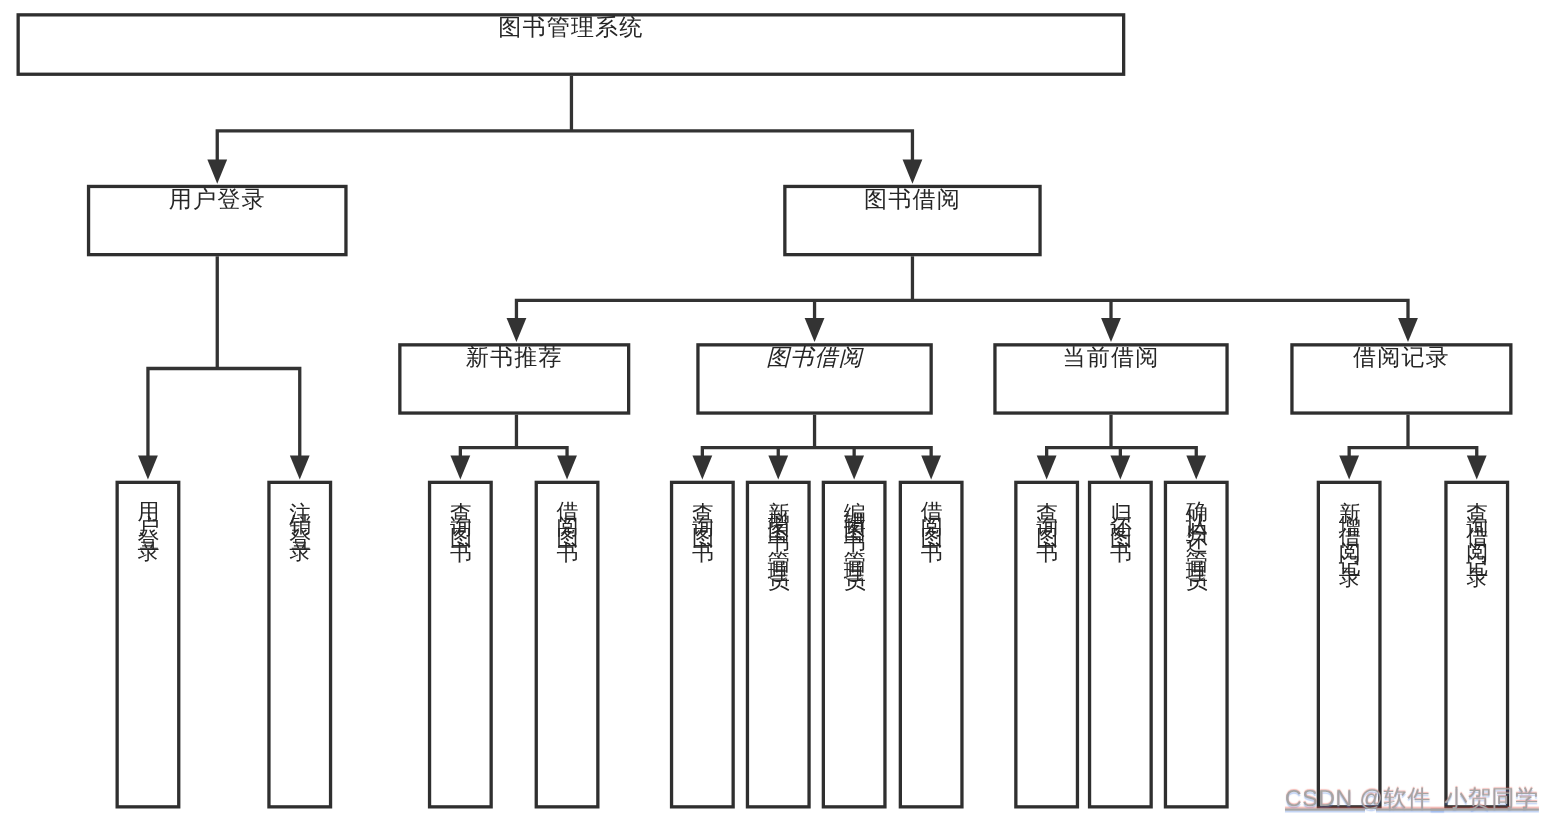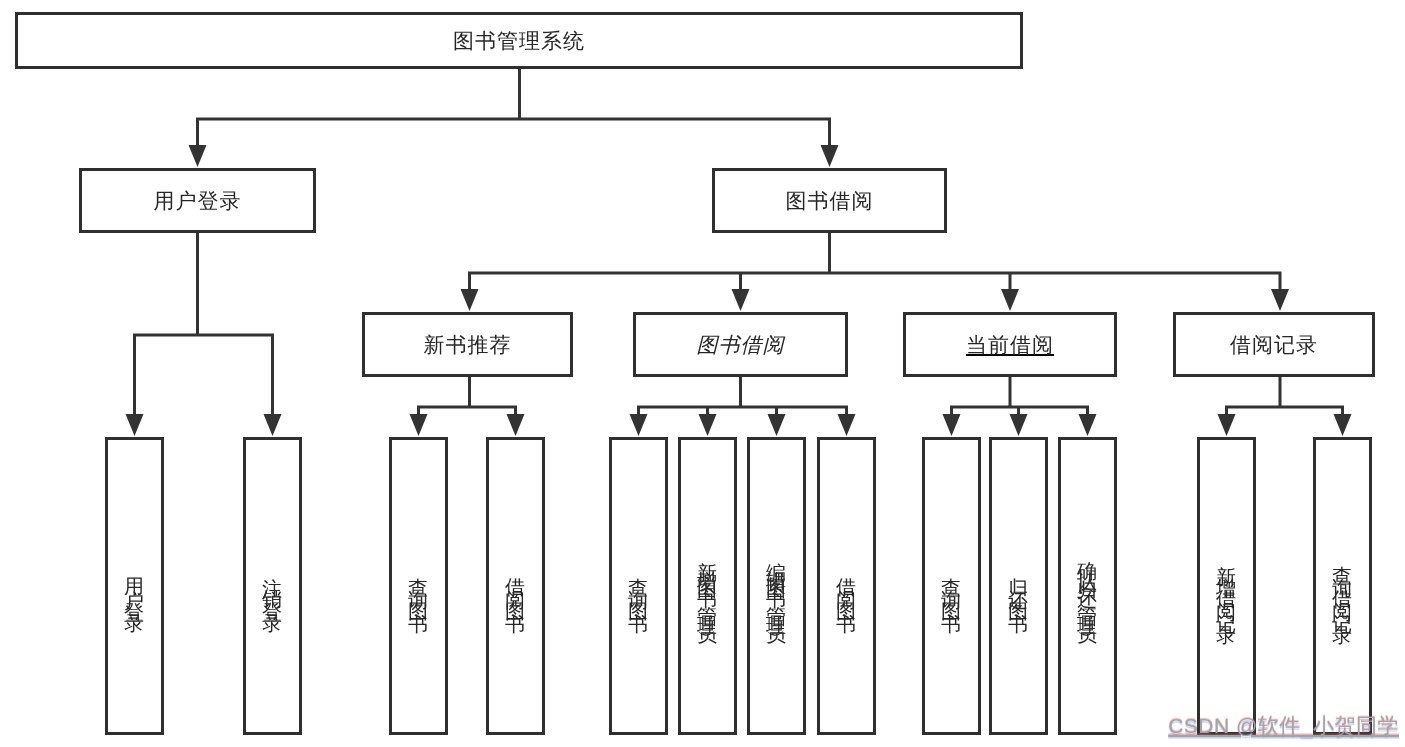--- a/index.html
+++ b/index.html
@@ -16,21 +16,20 @@
     left: 0; top: 0;
     width: 1405px; height: 747px;
     pointer-events: none;
   }
   .node {
     position: absolute;
     box-sizing: border-box;
     border: 3px solid #2f2f2f;
     background: #ffffff;
     display: flex;
-    align-items: center;
     justify-content: center;
     z-index: 2;
   }
   .hlabel {
     font-size: 21px;
     color: #262626;
     letter-spacing: 1px;
     white-space: nowrap;
     line-height: 1;
   }
@@ -46,21 +45,21 @@
   .vlabel.long { letter-spacing: 9px; }
   
   .n-root            { left: 15px;   top: 12px;  width: 1008px; height: 57px; }
   
   .n-login           { left: 79px;   top: 168px; width: 237px;  height: 65px; }
   .n-mgmt            { left: 712px;  top: 168px; width: 235px;  height: 65px; }
   
   .lvl3              { top: 312px; height: 65px; }
   .n-newbook         { left: 362px;  width: 211px; }
   .n-bookborrow      { left: 633px;  width: 215px; font-style: italic; }
-  .n-currentborrow   { left: 903px;  width: 214px; text-decoration: underline; }
+  .n-currentborrow   { left: 903px;  width: 214px; }
   .n-borrowrecord    { left: 1173px; width: 202px; }
   
   .lvl4              { top: 437px; height: 298px; width: 59px; }
   .n-u1 { left: 105px; }  .n-u2 { left: 243px; }
   .n-n1 { left: 389px; }  .n-n2 { left: 486px; }
   .n-b1 { left: 609px; }  .n-b2 { left: 678px; }  .n-b3 { left: 747px; }  .n-b4 { left: 817px; }
   .n-c1 { left: 922px; }  .n-c2 { left: 989px; }  .n-c3 { left: 1058px; }
   .n-r1 { left: 1197px; } .n-r2 { left: 1313px; }
   #watermark {
     position: absolute;

